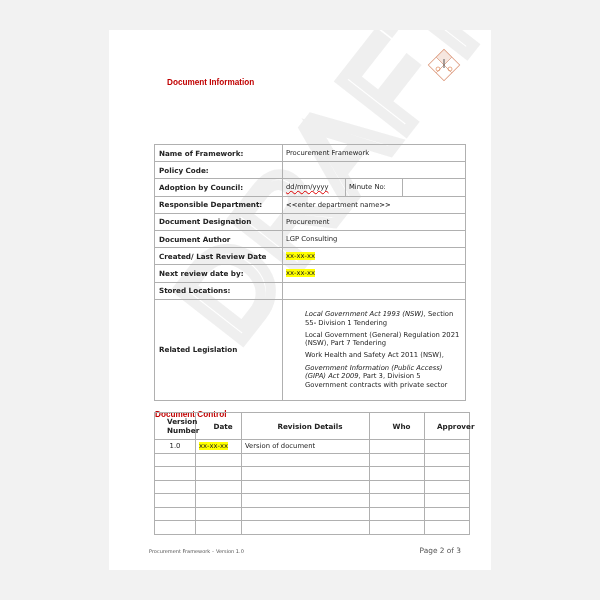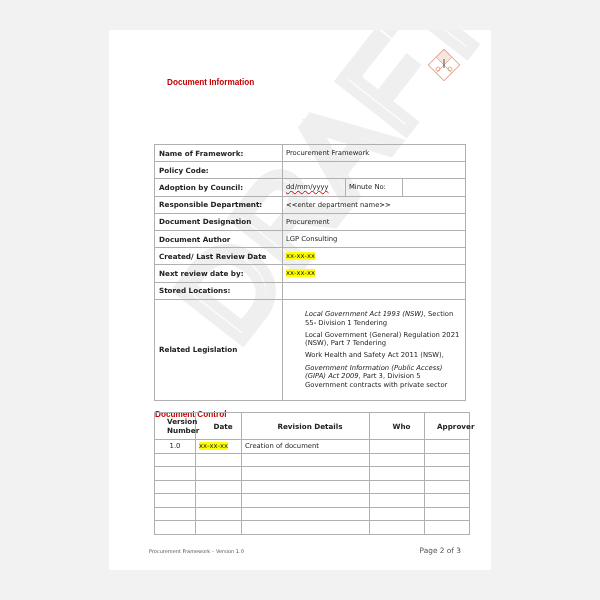--- a/index.html
+++ b/index.html
@@ -122,21 +122,21 @@
       <th>Date</th>
       <th>Revision Details</th>
       <th>Who</th>
       <th>Approver</th>
     </tr>
     </tbody>
       <tbody id="ctl-body">
         <tr>
           <td style="text-align: center;">1.0</td>
           <td><span class="hl">xx-xx-xx</span></td>
-          <td>Creation of document</td>
+          <td>Version of document</td>
           <td></td>
           <td></td>
         </tr>
         <tr>
           <td style="text-align: center;"></td>
           <td></td>
           <td></td>
           <td></td>
           <td></td>
         </tr>

